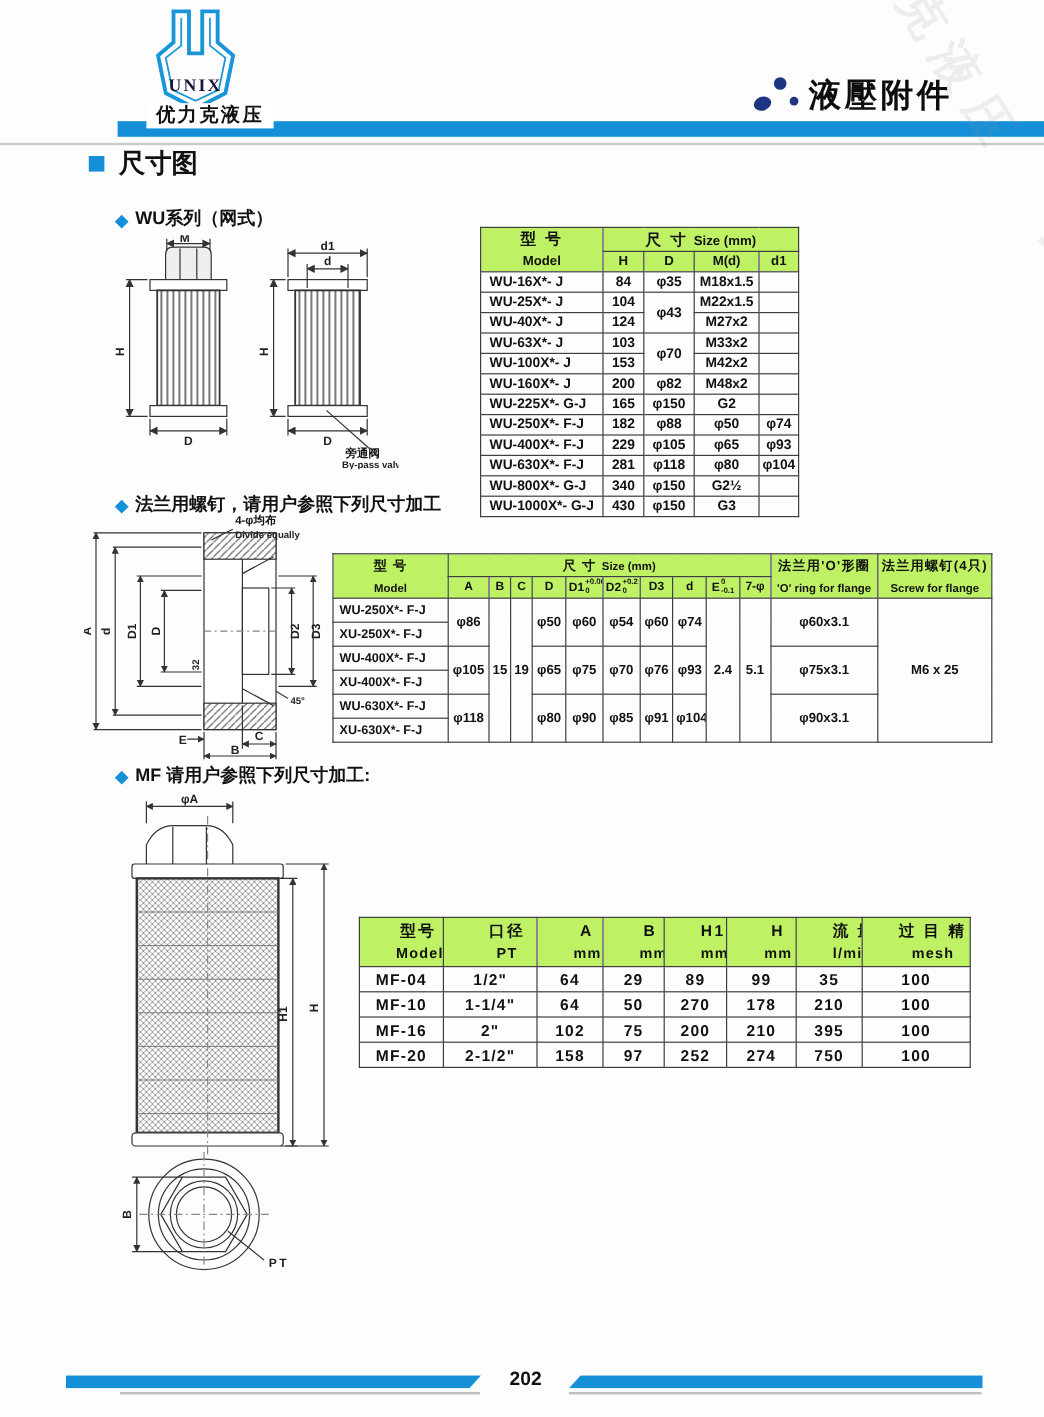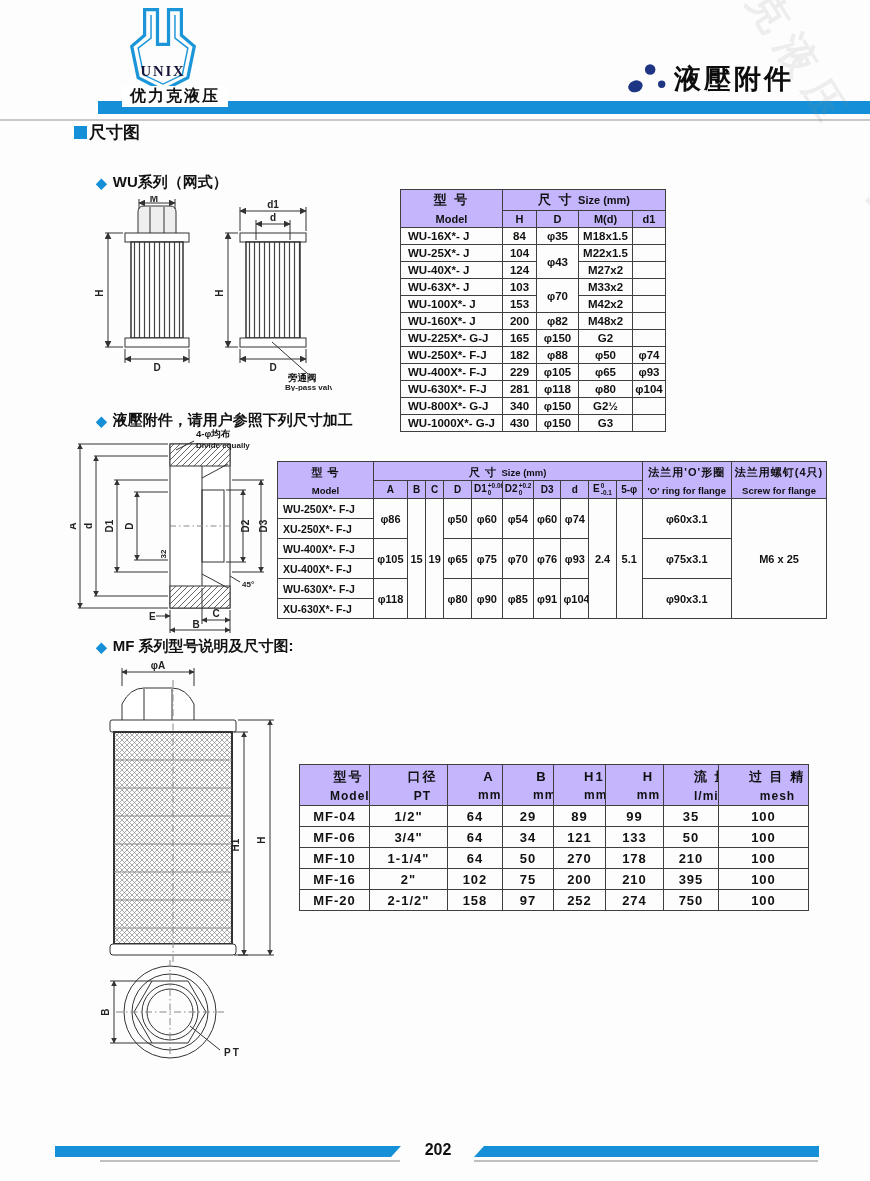--- a/index.html
+++ b/index.html
@@ -8,30 +8,30 @@
   
   .logo-svg{position:absolute;left:88px;top:4px;width:150px;height:92px;}
   .logo-sub{position:absolute;left:122px;top:86px;z-index:3;background:#fff;padding:0 8px;
             font-size:16px;font-weight:bold;letter-spacing:2px;}
   .header-bar{position:absolute;left:98px;top:101px;width:772px;height:13px;background:#1590d8;z-index:2;}
   .header-line{position:absolute;left:0;top:119px;width:870px;height:2px;background:#c9c9c9;}
   .brand{position:absolute;left:626px;top:58px;display:flex;align-items:center;gap:6px;}
   .brand-dots{width:42px;height:42px;}
   .brand-title{font-size:27px;font-weight:bold;letter-spacing:3px;color:#0d0d0d;}
   
-  .sec-title{position:absolute;left:74px;top:121px;font-size:17px;font-weight:bold;display:flex;align-items:center;gap:2px;}
+  .sec-title{position:absolute;left:74px;top:121px;font-size:22px;font-weight:bold;display:flex;align-items:center;gap:12px;}
   .sq{display:inline-block;width:13px;height:13px;background:#1590d8;}
   .sub-title{position:absolute;font-size:15px;font-weight:bold;display:flex;align-items:center;gap:6px;}
   .diamond{color:#1590d8;font-size:14px;}
   .sub1{left:96px;top:173px;} .sub2{left:96px;top:411px;} .sub3{left:96px;top:637px;}
   
   .tbl{position:absolute;border-collapse:collapse;table-layout:fixed;}
   .tbl th,.tbl td{border:1px solid #3f3f3f;text-align:center;vertical-align:middle;
                   font-weight:bold;color:#111;white-space:nowrap;padding:0 2px;overflow:hidden;}
-  .tbl thead th{background:#c4b5fd;}
+  .tbl thead th{background:#bef264;}
   .cn{font-size:13px;letter-spacing:2px;} .en{font-size:11px;}
   .wu-table{left:400px;top:189px;width:265px;}
   .wu-table td{height:16px;font-size:11.5px;}
   .wu-table thead tr:first-child th{height:19px;}
   .wu-table thead tr:last-child th{height:16px;font-size:11px;}
   .wu-table .model-cell{text-align:left;padding-left:7px;}
   .flange-table{left:277px;top:461px;width:550px;}
   .flange-table td{height:19px;font-size:11px;text-align:center;}
   .flange-table .model-cell{text-align:left;padding-left:5px;font-size:10.5px;}
   .flange-table thead .cn{font-size:11px;letter-spacing:1px;}
@@ -91,25 +91,25 @@
   <div class="sec-title">
     <span class="sq"></span>
     <span>尺寸图</span>
   </div>
   <div class="sub-title sub1">
     <span class="diamond">◆</span>
     <span>WU系列（网式）</span>
   </div>
   <div class="sub-title sub2">
     <span class="diamond">◆</span>
-    <span>液壓附件，请用户参照下列尺寸加工</span>
+    <span>法兰用螺钉，请用户参照下列尺寸加工</span>
   </div>
   <div class="sub-title sub3">
     <span class="diamond">◆</span>
-    <span>MF 系列型号说明及尺寸图:</span>
+    <span>MF 请用户参照下列尺寸加工:</span>
   </div>
 
   <svg class="wu-draw" viewBox="0 0 240 195">
     <defs>
       <pattern id="wuStripe" width="5" height="8" patternUnits="userSpaceOnUse">
         <rect width="5" height="8" fill="#fff"></rect>
         <line x1="2.5" y1="0" x2="2.5" y2="8" stroke="#444" stroke-width="1.2"></line>
       </pattern>
       <marker id="wuAr" viewBox="0 0 10 10" refX="9" refY="5" markerWidth="7" markerHeight="7" orient="auto-start-reverse">
         <path d="M0,0 L10,5 L0,10 z" fill="#333"></path>
@@ -422,21 +422,21 @@
         <th><span>D2</span><span class="tol">
               <span>+0.2</span>
               <span>0</span>
             </span></th>
         <th>D3</th>
         <th>d</th>
         <th><span>E</span><span class="tol">
               <span>0</span>
               <span>-0.1</span>
             </span></th>
-        <th>5-φ</th>
+        <th>7-φ</th>
       </tr>
     </thead>
     <tbody>
       <tr>
         <td class="model-cell">WU-250X*- F-J</td>
         <td rowspan="2">φ86</td>
         <td rowspan="6">15</td>
         <td rowspan="6">19</td>
         <td rowspan="2">φ50</td>
         <td rowspan="2">φ60</td>
@@ -508,30 +508,20 @@
           <td>MF-04</td>
           <td>1/2"</td>
           <td>64</td>
           <td>29</td>
           <td>89</td>
           <td>99</td>
           <td>35</td>
           <td>100</td>
         </tr>
       <tr>
-          <td>MF-06</td>
-          <td>3/4"</td>
-          <td>64</td>
-          <td>34</td>
-          <td>121</td>
-          <td>133</td>
-          <td>50</td>
-          <td>100</td>
-        </tr>
-      <tr>
           <td>MF-10</td>
           <td>1-1/4"</td>
           <td>64</td>
           <td>50</td>
           <td>270</td>
           <td>178</td>
           <td>210</td>
           <td>100</td>
         </tr>
       <tr>

